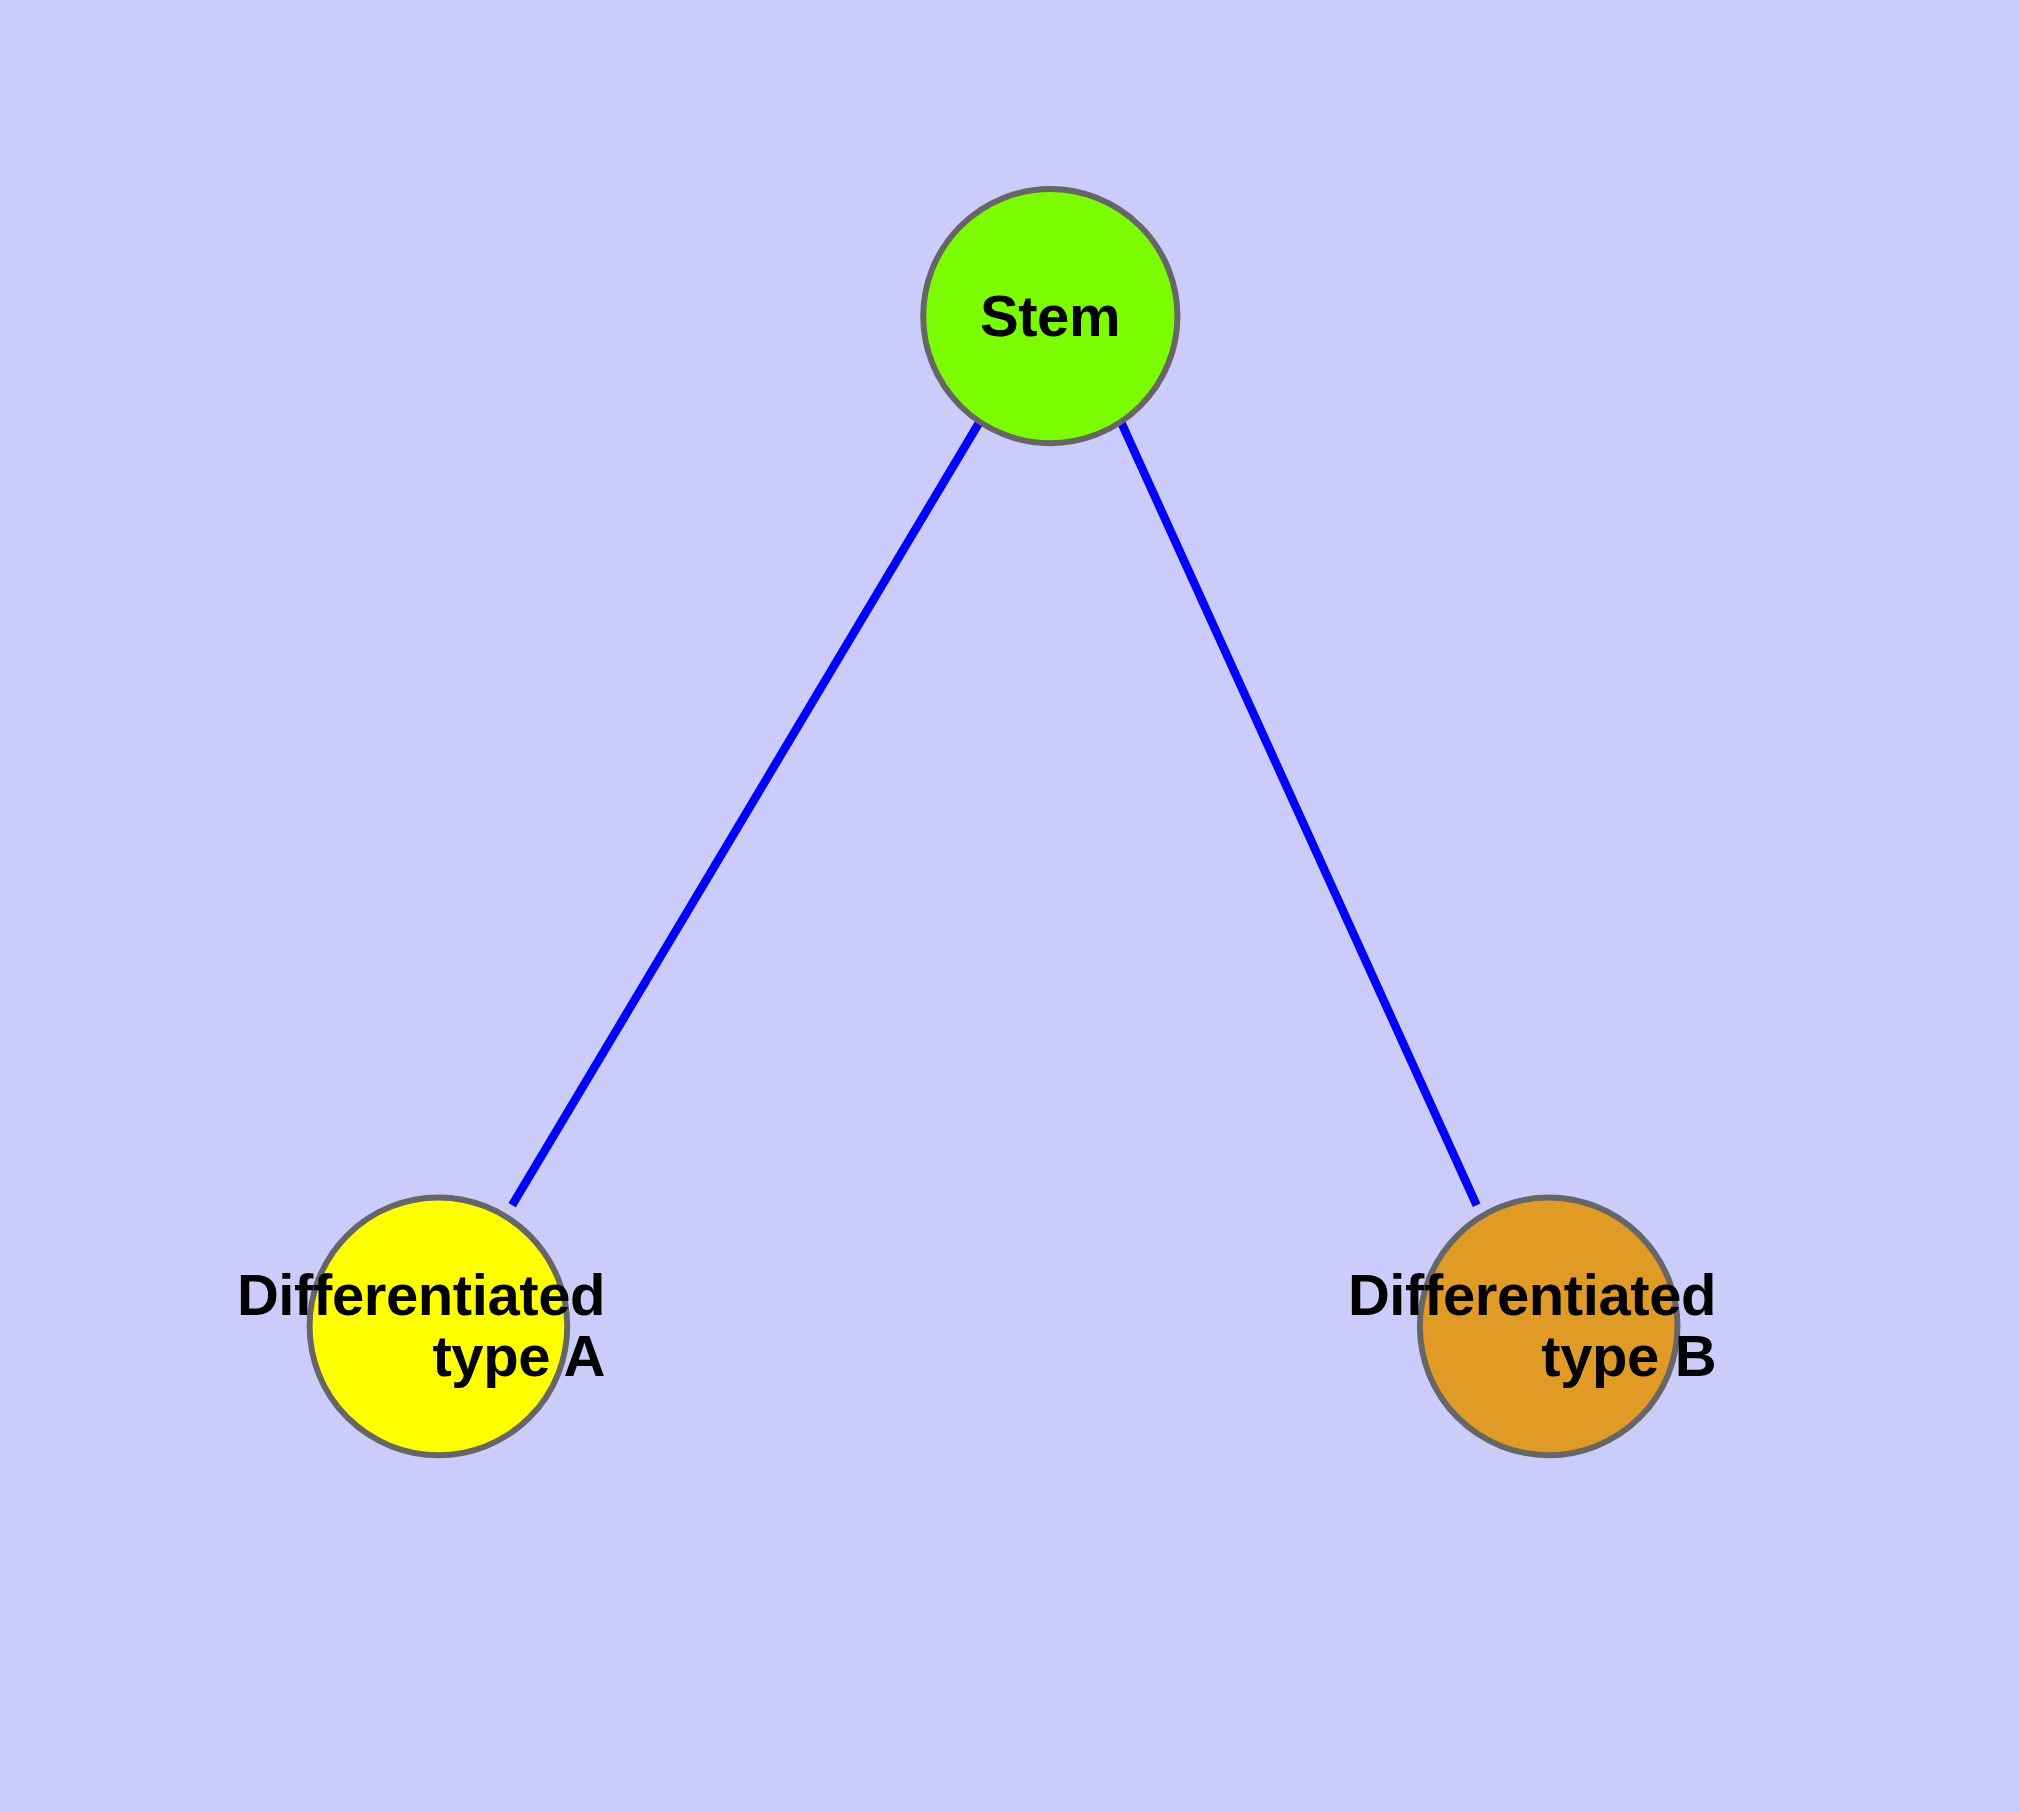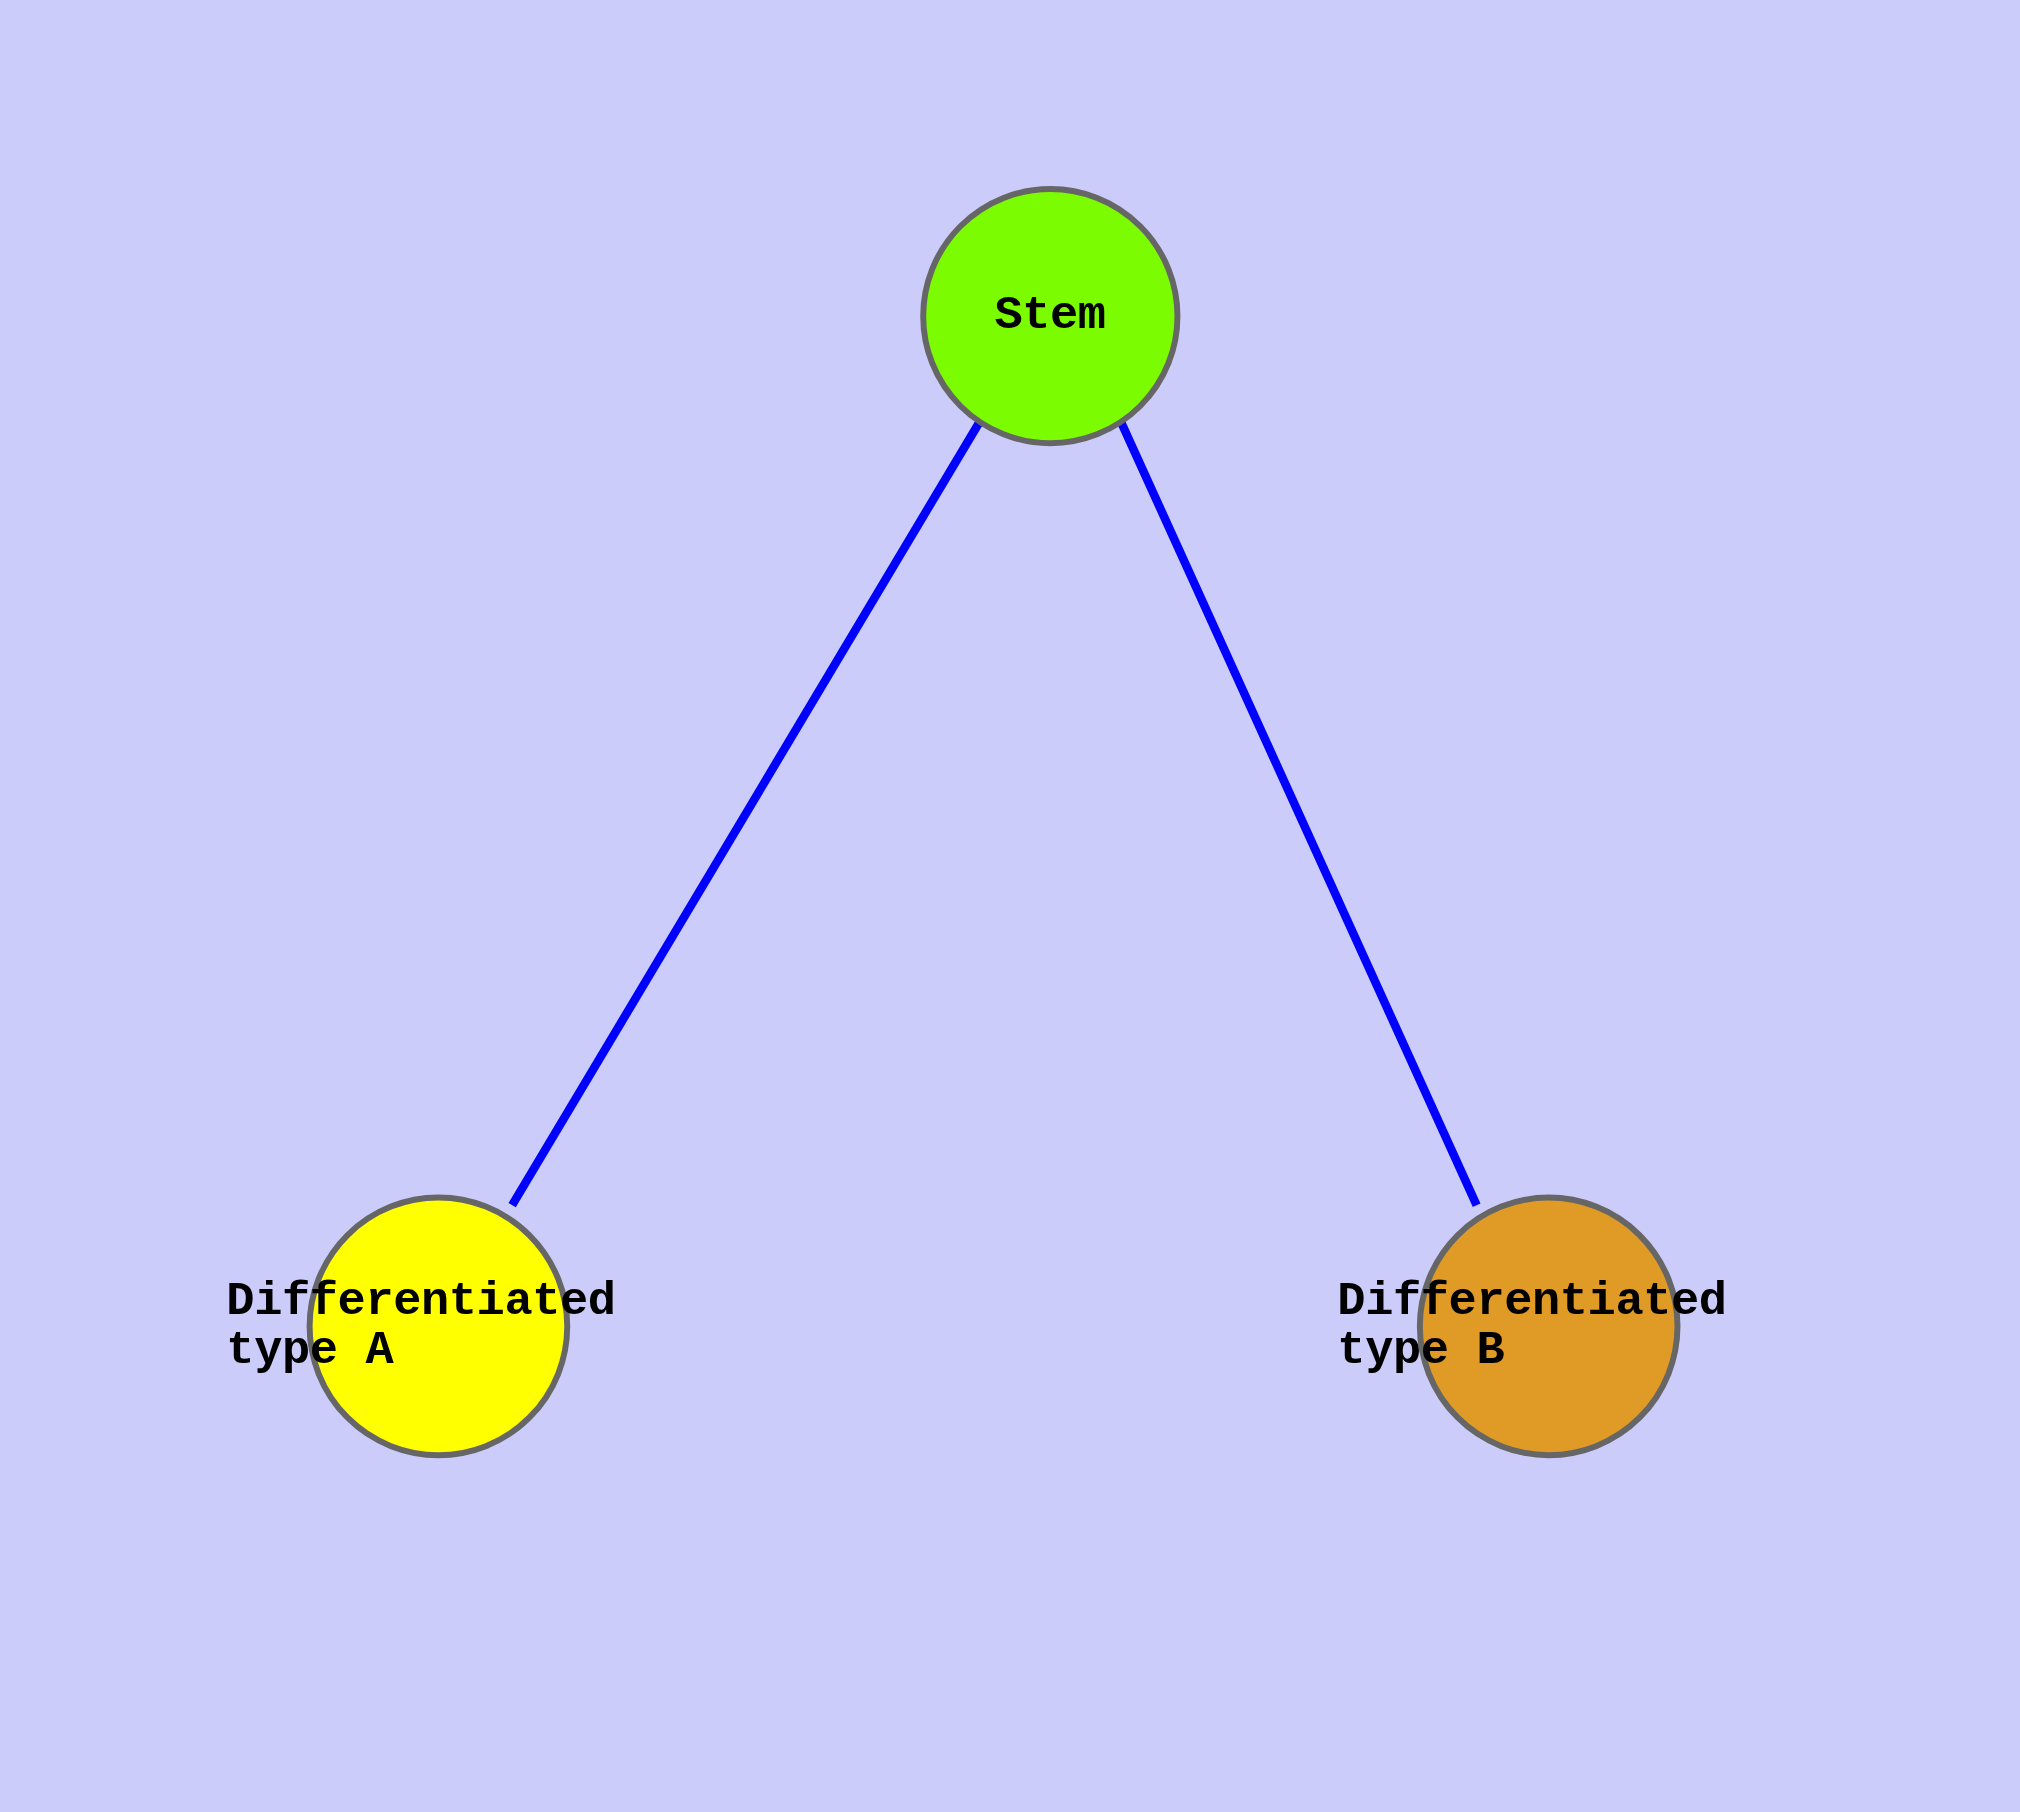--- a/index.html
+++ b/index.html
@@ -22,25 +22,25 @@
     position: absolute;
     left: 0;
     top: 0;
     width: 2021px;
     height: 1812px;
     display: block;
   }
   .node-label {
     position: absolute;
     color: #000000;
-    font-family: Liberation Mono, monospace;
+    font-family: Liberation Sans, sans-serif;
     font-weight: bold;
-    font-size: 47px;
+    font-size: 58px;
     line-height: 1.05;
-    text-align: left;
+    text-align: right;
     white-space: pre-line;
     transform: translate(-50%, -50%);
     letter-spacing: -0.4px;
     pointer-events: none;
   }
 </style>
 </head>
 <body>
 
 <div id="canvas">

